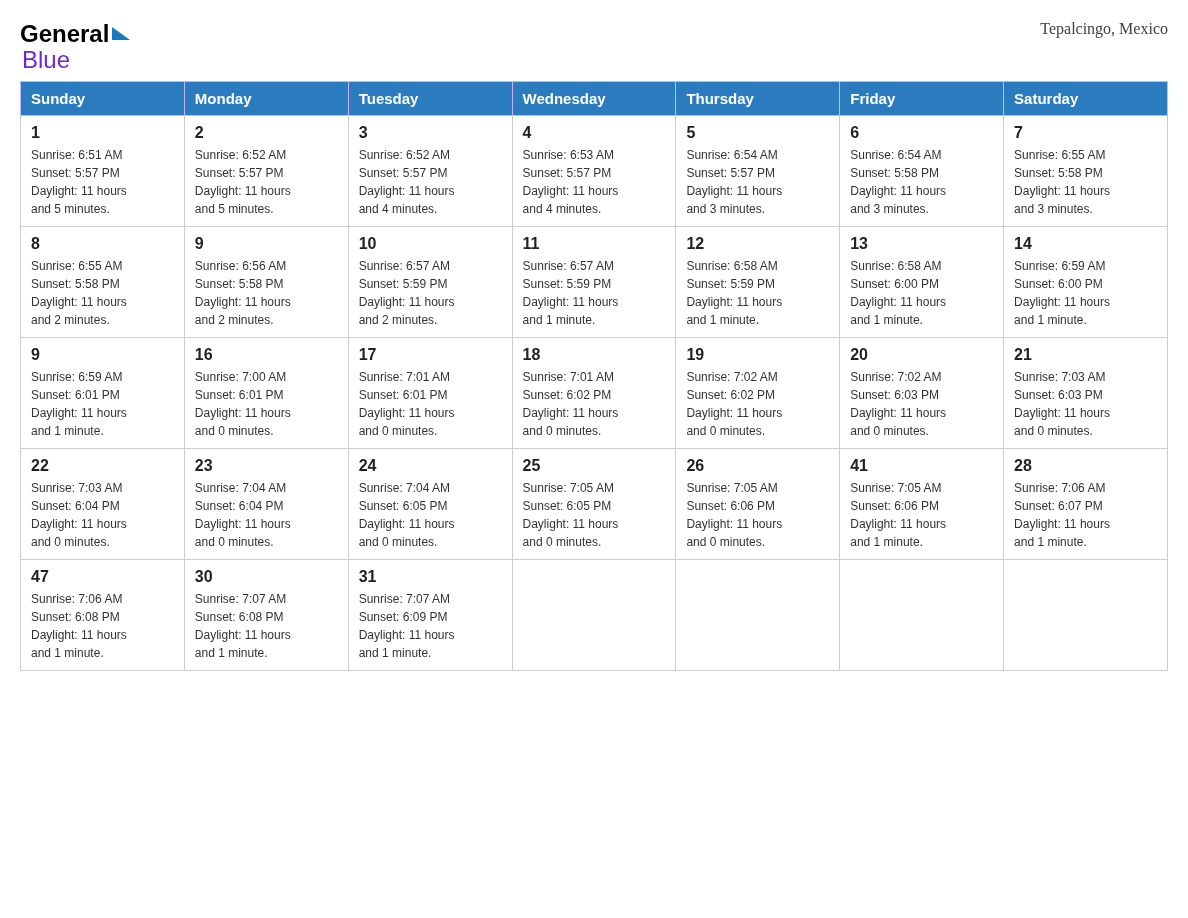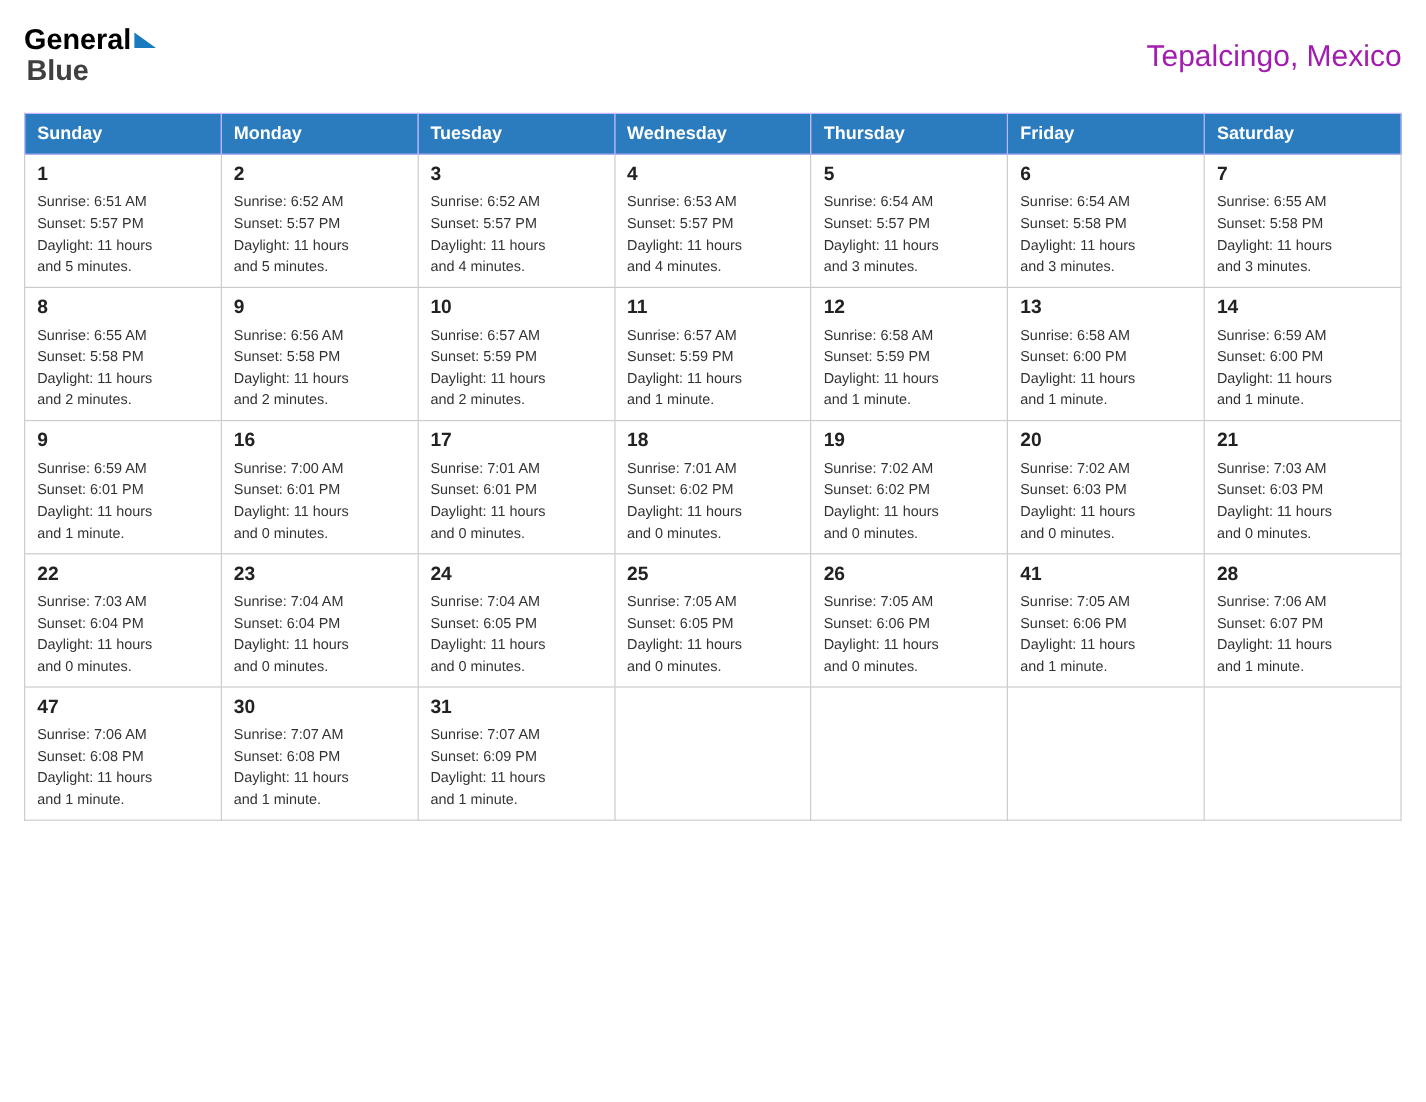--- a/index.html
+++ b/index.html
@@ -6,35 +6,36 @@
     body {
       font-family: Arial, sans-serif;
       background: #fff;
       padding: 20px;
       width: 1188px;
       min-height: 918px;
     }
     .header {
       display: flex;
       justify-content: space-between;
-      align-items: center;
-      margin-bottom: 20px;
+      align-items: flex-start;
+      margin-bottom: 7px;
     }
     .title-section {
       text-align: right;
     }
     .title-section h1 {
       font-size: 46px;
       font-weight: bold;
       color: #111;
     }
     .title-section h2 {
-      font-size: 25px;
+      font-size: 16px;
       font-weight: normal;
-      color: #a21caf;
+      color: #404040;
+      font-family: Liberation Serif, serif;
     }
     .calendar {
       width: 100%;
       border-collapse: collapse;
     }
     .calendar thead tr th {
       background-color: #2b7bbf;
       color: #fff;
       padding: 8px 10px;
       text-align: left;
@@ -84,22 +85,22 @@
       width: 0;
       height: 0;
       border-top: 13px solid transparent;
       border-bottom: 0px solid transparent;
       border-left: 18px solid #1a7abf;
       margin-left: 3px;
       margin-bottom: 2px;
     }
     .logo-blue {
       font-size: 24px;
-      font-weight: bold;
-      color: #404040;
+      font-weight: normal;
+      color: #6d28d9;
       margin-top: -2px;
       padding-left: 2px;
     }
   </style>
 </head>
 <body>
 
 <div class="header">
   <div class="logo-block">
     <div class="logo-top-row">

